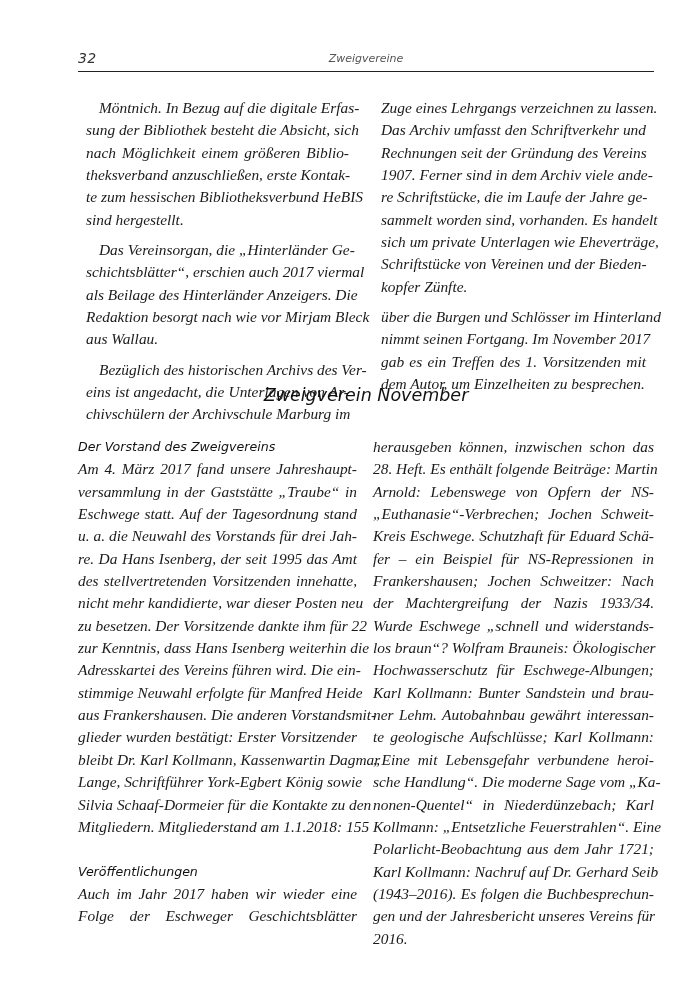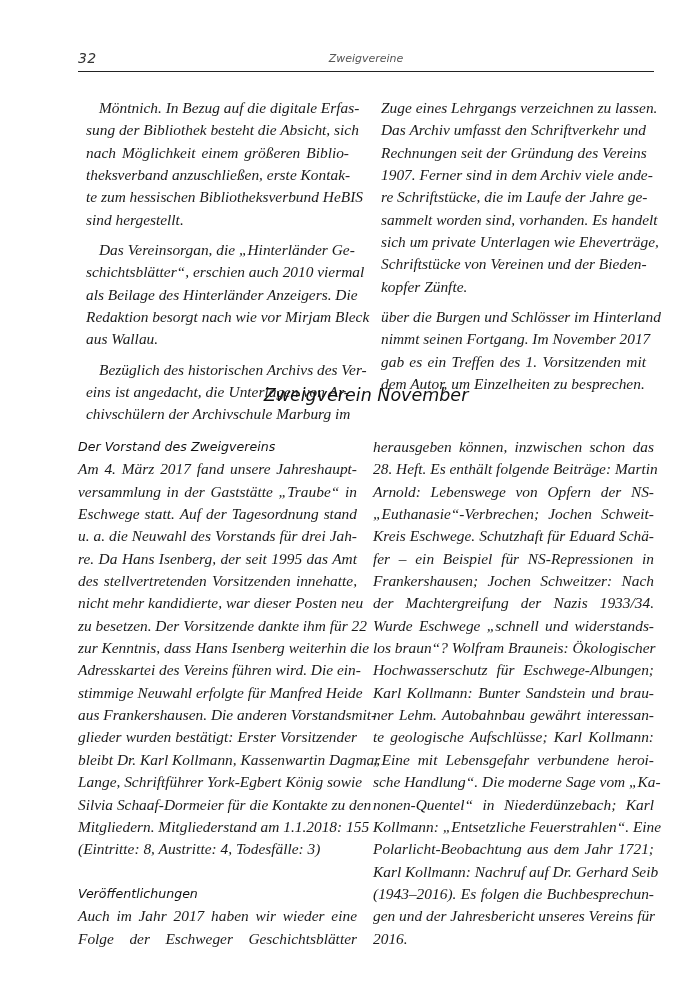--- a/index.html
+++ b/index.html
@@ -44,21 +44,21 @@
       <p>
         <span class="line" style="padding-left: 13px;">Möntnich. In Bezug auf die digitale Erfas-</span>
         <span class="line">sung der Bibliothek besteht die Absicht, sich</span>
         <span class="line">nach Möglichkeit einem größeren Biblio-</span>
         <span class="line">theksverband anzuschließen, erste Kontak-</span>
         <span class="line">te zum hessischen Bibliotheksverbund HeBIS</span>
         <span class="line last">sind hergestellt.</span>
       </p>
       <p>
         <span class="line" style="padding-left: 13px;">Das Vereinsorgan, die „Hinterländer Ge-</span>
-        <span class="line">schichtsblätter“, erschien auch 2010 viermal</span>
+        <span class="line">schichtsblätter“, erschien auch 2017 viermal</span>
         <span class="line">als Beilage des Hinterländer Anzeigers. Die</span>
         <span class="line">Redaktion besorgt nach wie vor Mirjam Bleck</span>
         <span class="line last">aus Wallau.</span>
       </p>
       <p>
         <span class="line" style="padding-left: 13px;">Bezüglich des historischen Archivs des Ver-</span>
         <span class="line">eins ist angedacht, die Unterlagen von Ar-</span>
         <span class="line">chivschülern der Archivschule Marburg im</span>
       </p>
     </div>
@@ -97,21 +97,20 @@
         <span class="line">zu besetzen. Der Vorsitzende dankte ihm für 22</span>
         <span class="line">zur Kenntnis, dass Hans Isenberg weiterhin die</span>
         <span class="line">Adresskartei des Vereins führen wird. Die ein-</span>
         <span class="line">stimmige Neuwahl erfolgte für Manfred Heide</span>
         <span class="line">aus Frankershausen. Die anderen Vorstandsmit-</span>
         <span class="line">glieder wurden bestätigt: Erster Vorsitzender</span>
         <span class="line">bleibt Dr. Karl Kollmann, Kassenwartin Dagmar</span>
         <span class="line">Lange, Schriftführer York-Egbert König sowie</span>
         <span class="line">Silvia Schaaf-Dormeier für die Kontakte zu den</span>
         <span class="line">Mitgliedern. Mitgliederstand am 1.1.2018: 155</span>
-        <span class="line last">(Eintritte: 8, Austritte: 4, Todesfälle: 3)</span>
       </div>
     <span class="spacer"></span>
     <span class="subhead">Veröffentlichungen</span>
     <div id="bl-p2">
         <span class="line">Auch im Jahr 2017 haben wir wieder eine</span>
         <span class="line">Folge der Eschweger Geschichtsblätter</span>
       </div>
   </div>
 
   <div class="col bottom-right" id="bottom-right">

